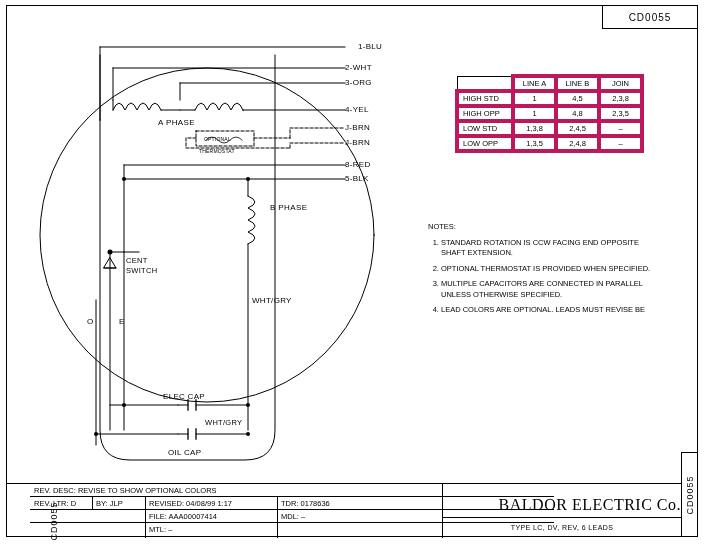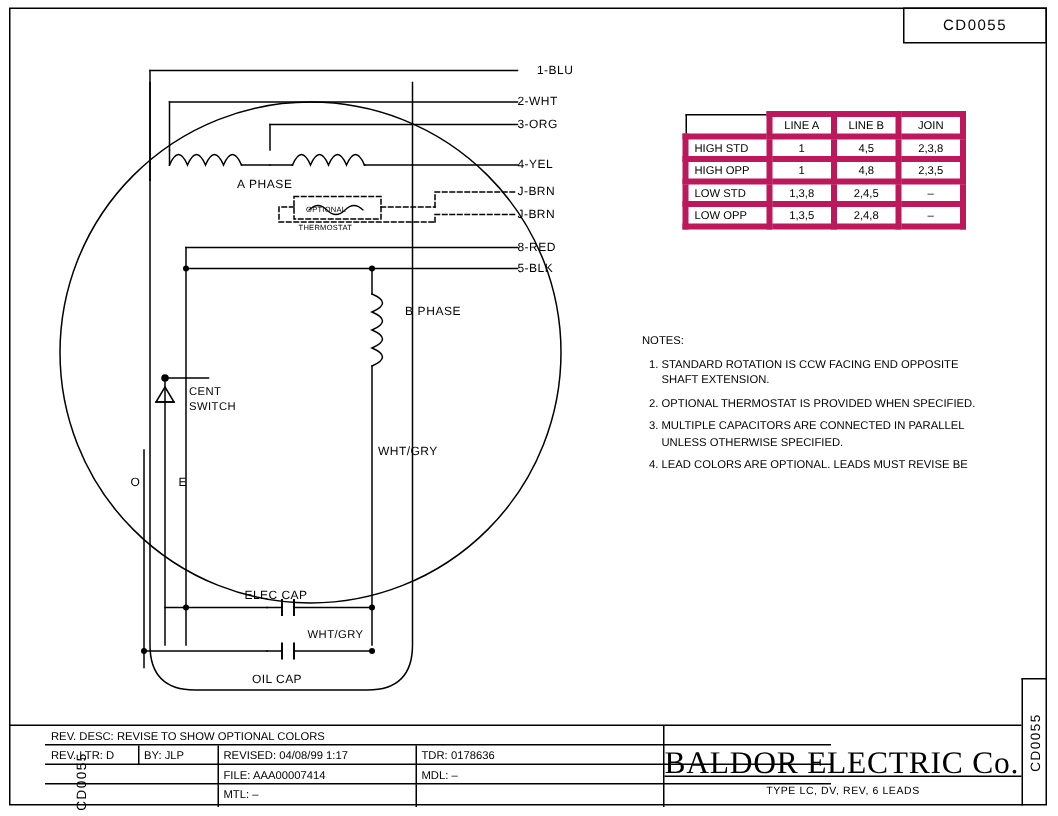--- a/index.html
+++ b/index.html
@@ -164,23 +164,23 @@
     left: 437px;
     top: 0;
     width: 238px;
     height: 54px;
     box-sizing: border-box;
   }
   .brand {
     position: absolute;
     left: 0; right: 0;
     top: 12px;
-    text-align: left;
+    text-align: right;
     font-family: "Liberation Serif", serif;
-    font-size: 21px;
+    font-size: 16px;
     letter-spacing: 0.5px;
   }
   .brand-sub {
     position: absolute;
     left: 0; right: 0;
     top: 40px;
     text-align: center;
     font-size: 7px;
     letter-spacing: 0.4px;
   }

